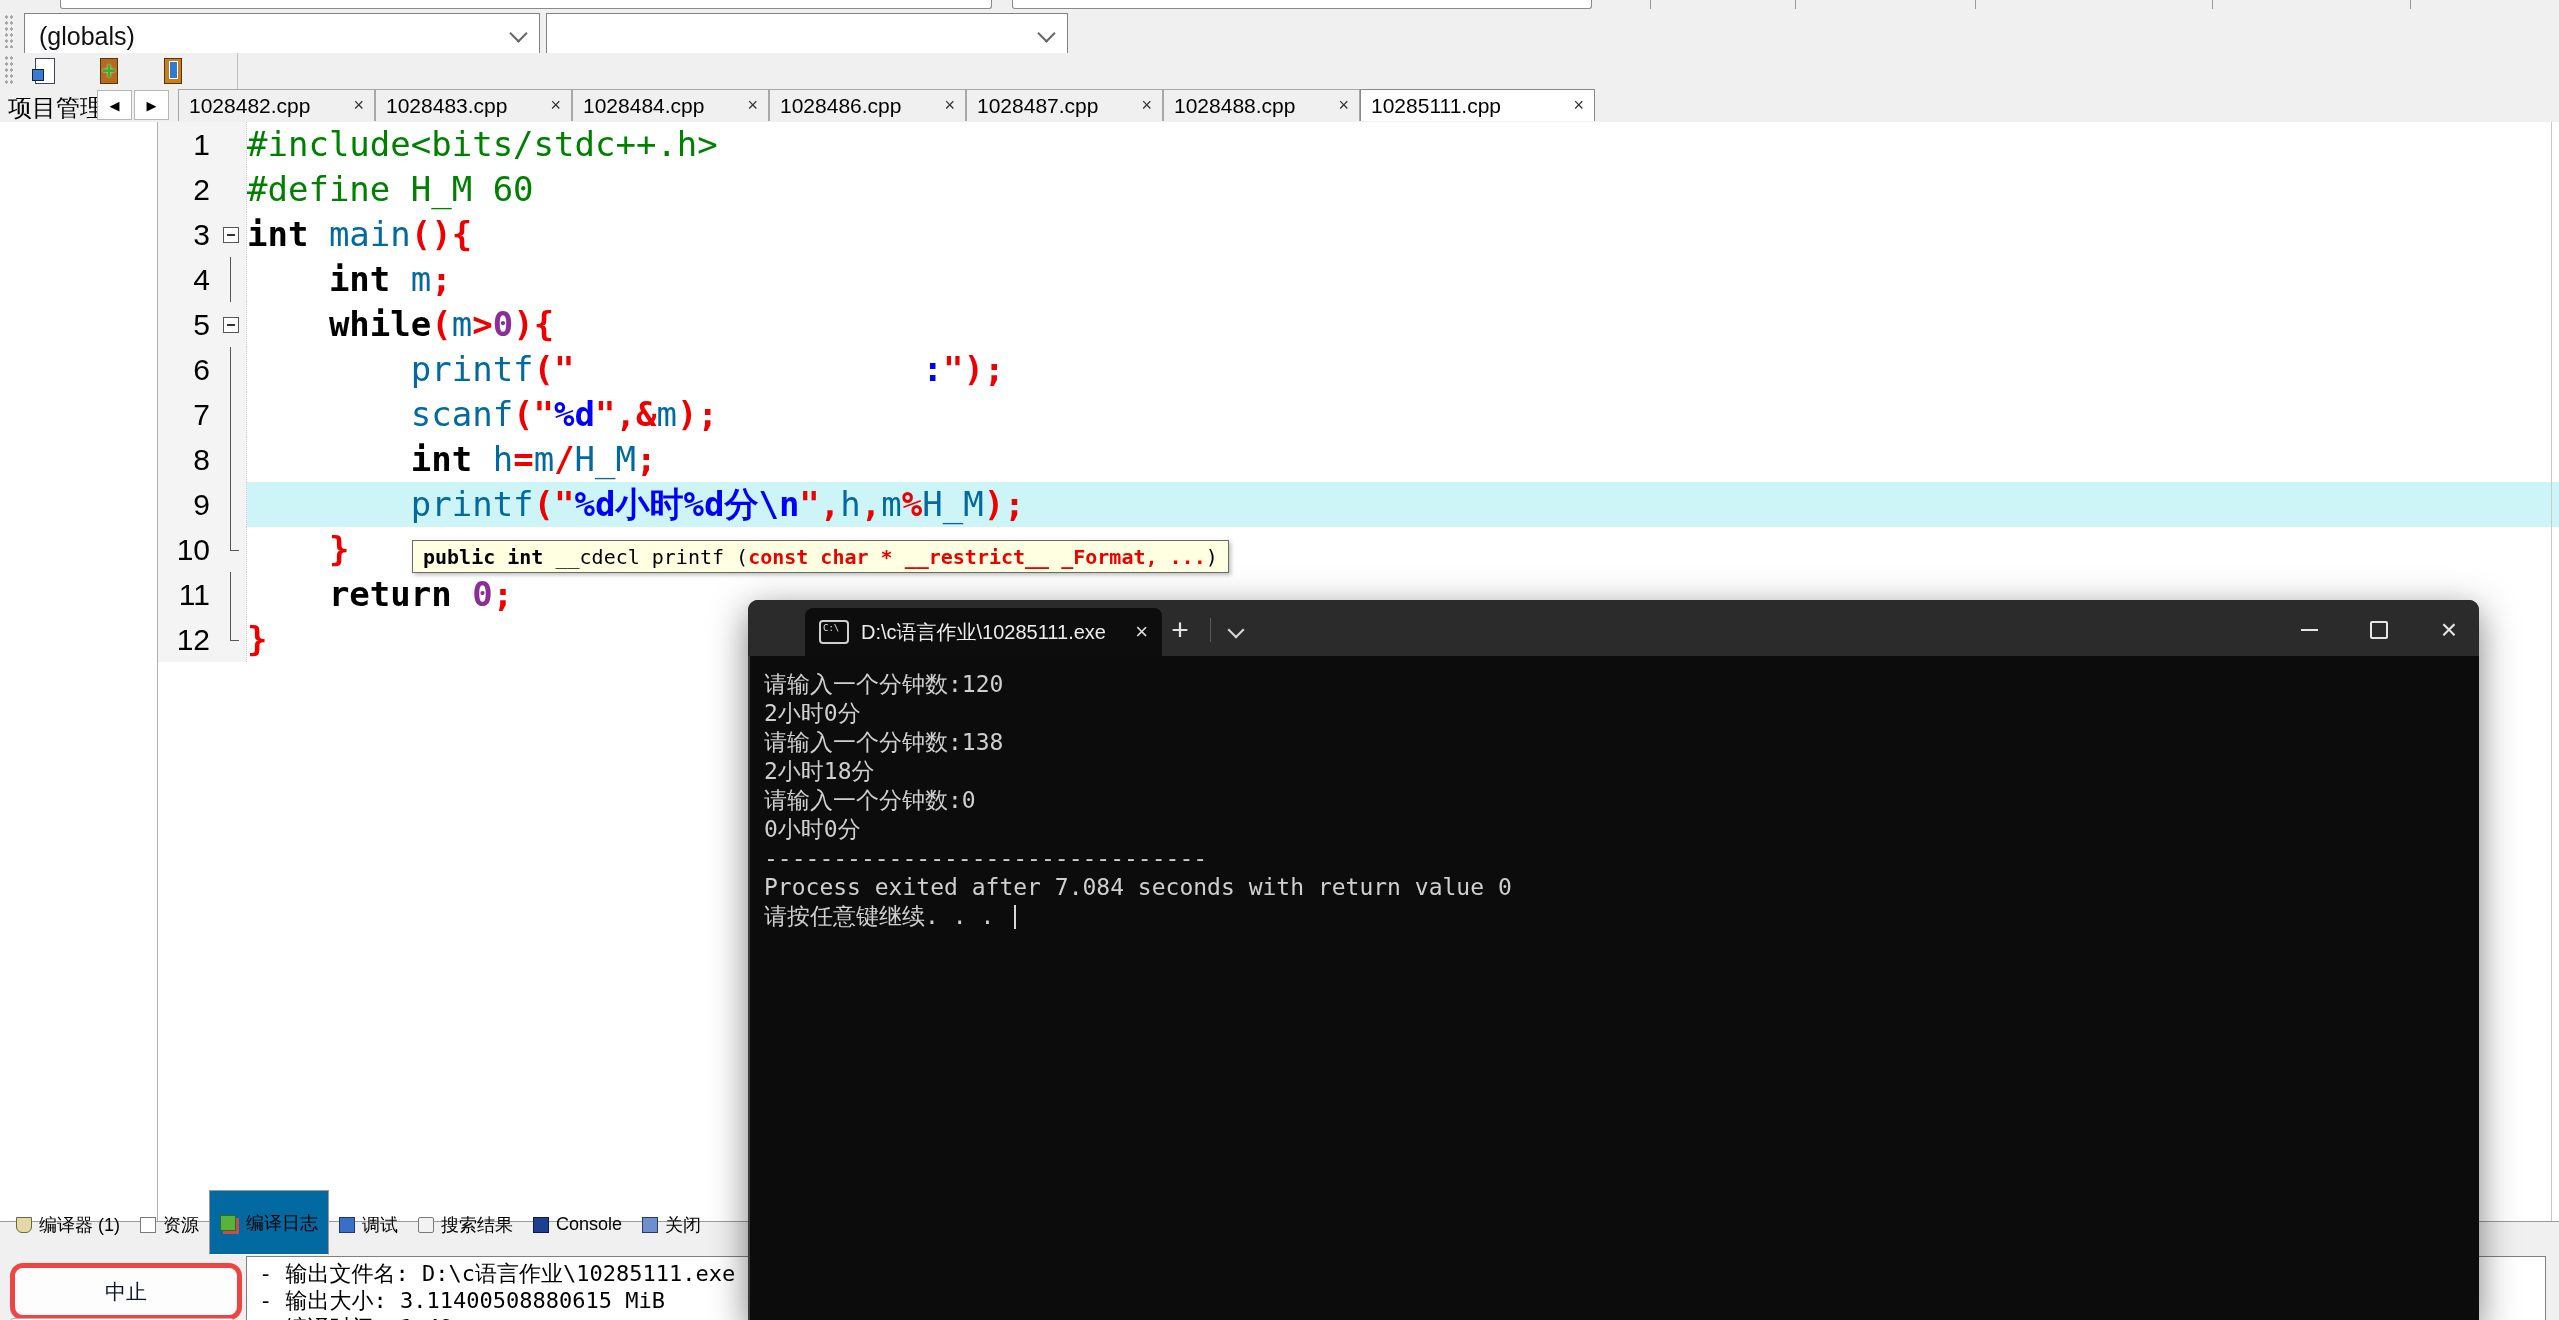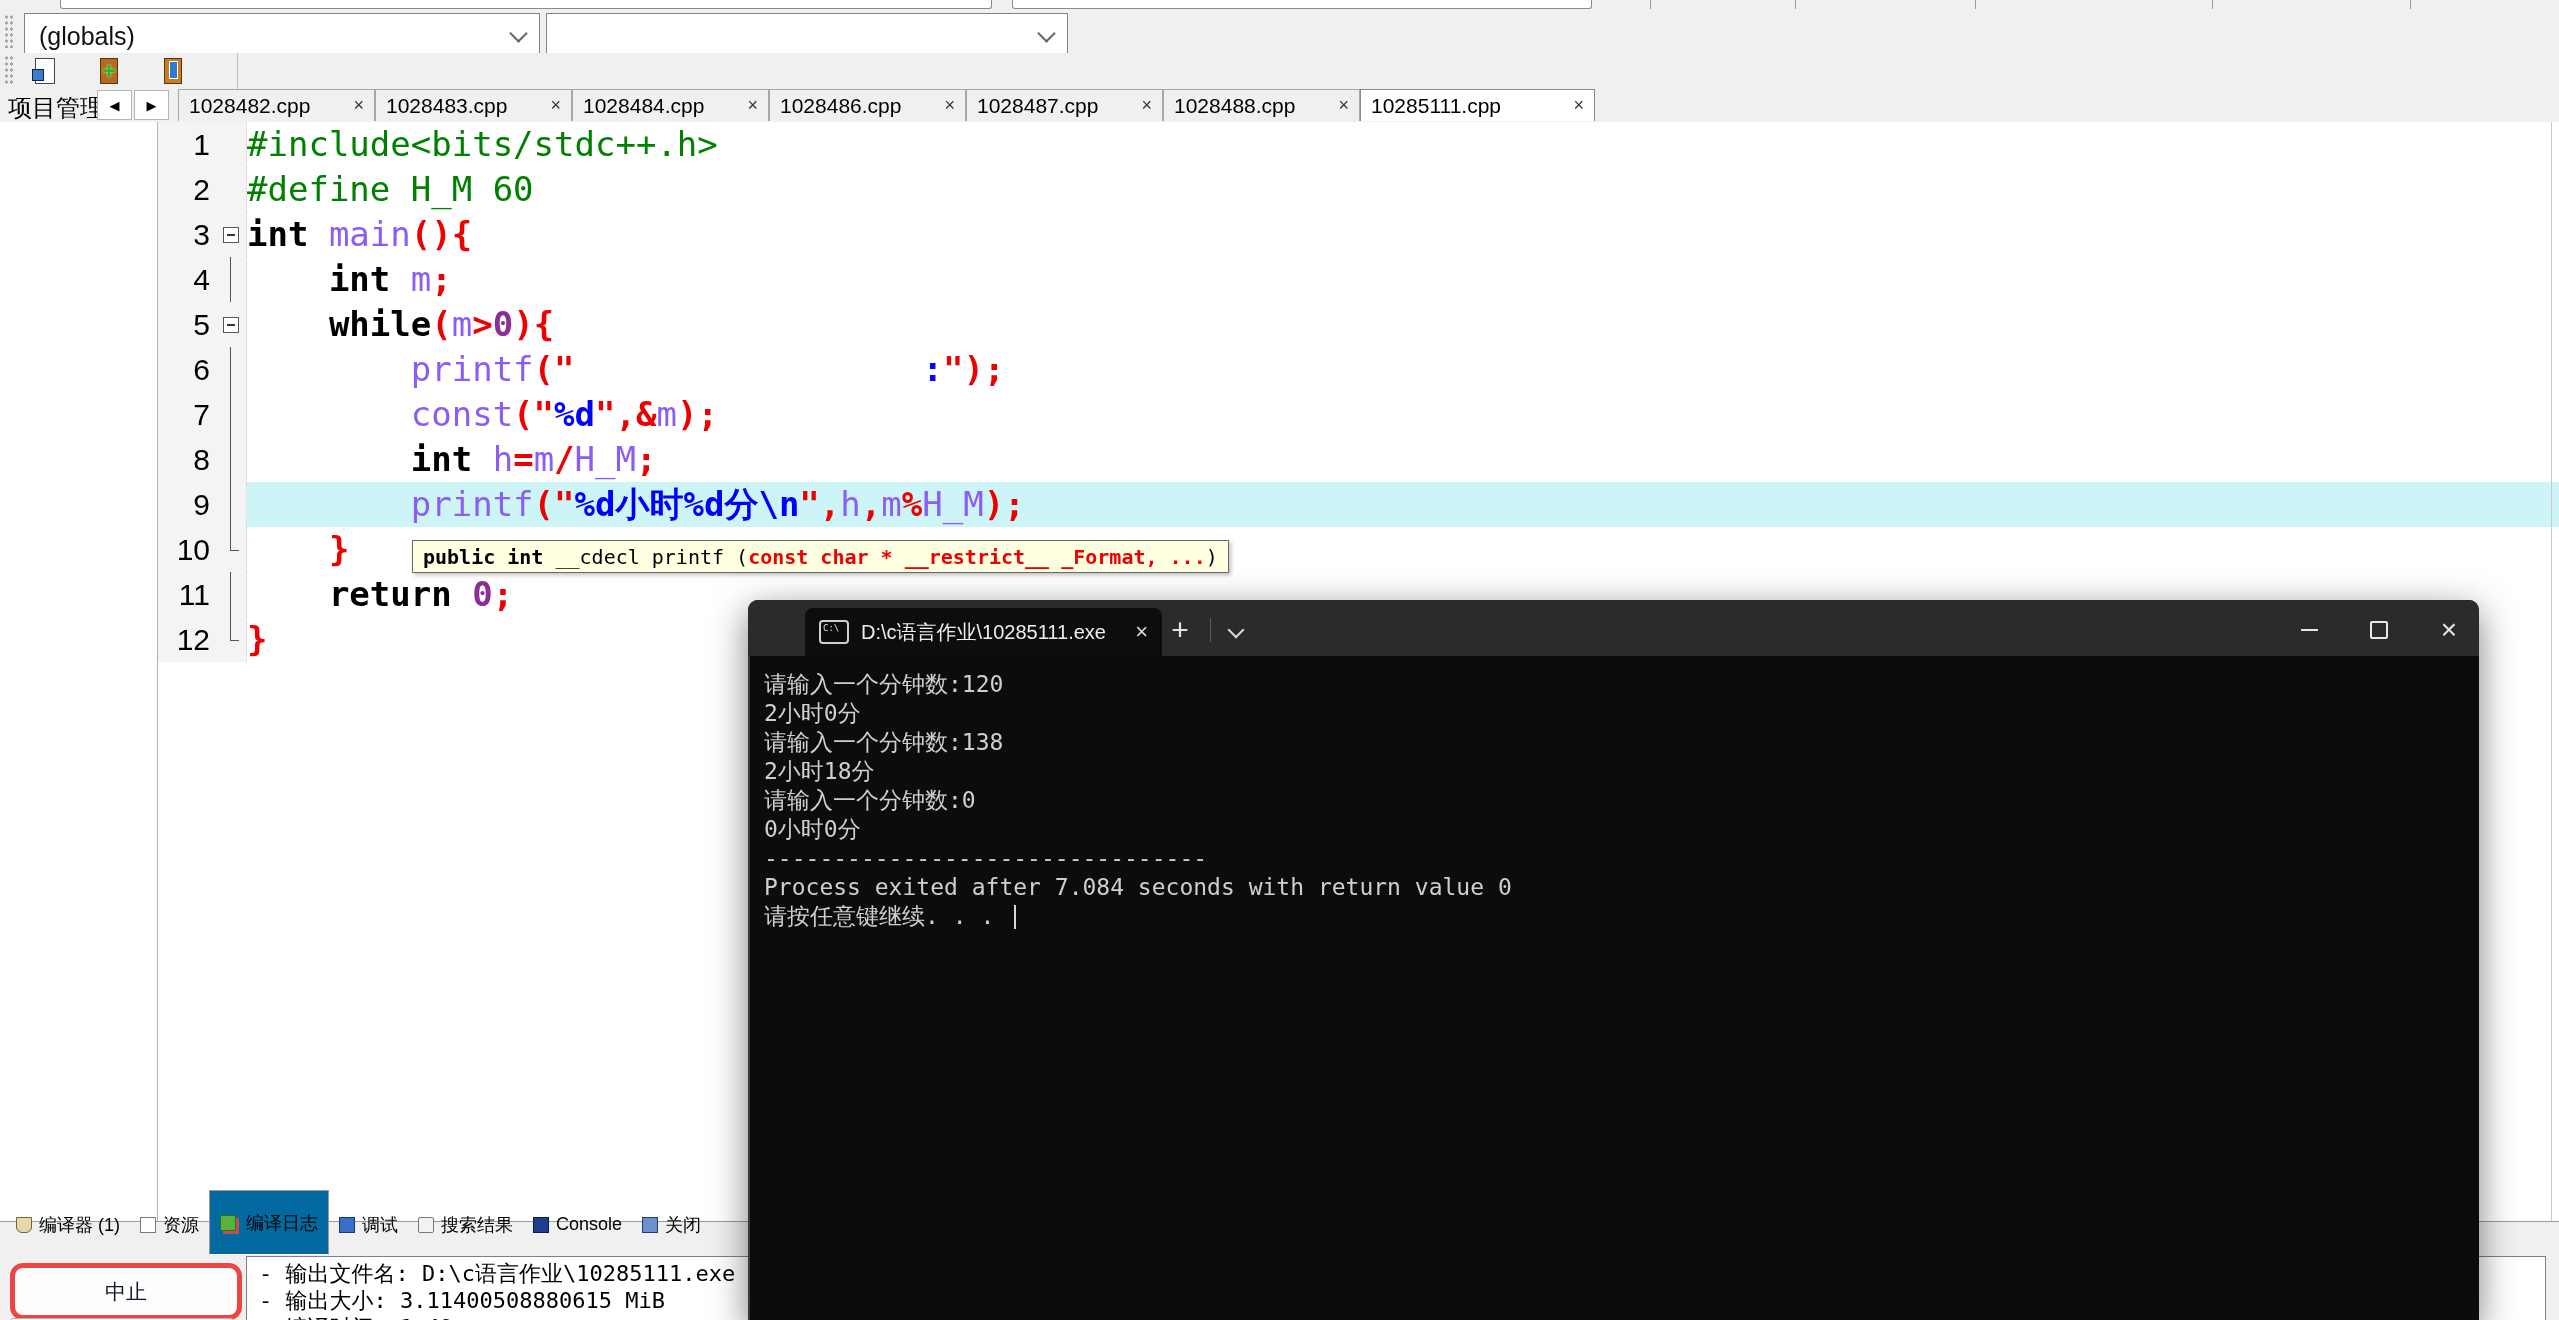--- a/index.html
+++ b/index.html
@@ -58,21 +58,21 @@
   .fold-box::before{content:"";position:absolute;left:5px;top:15px;width:14px;height:14px;background:#fff;border:1px solid #555;}
   .fold-box::after{content:"";position:absolute;left:9px;top:22px;width:8px;height:2px;background:#333;}
   .fold-mid::before{content:"";position:absolute;left:12px;top:0;width:1px;height:45px;background:#555;}
   .fold-end::before{content:"";position:absolute;left:12px;top:0;width:1px;height:24px;background:#555;}
   .fold-end::after{content:"";position:absolute;left:12px;top:23px;width:9px;height:1px;background:#555;}
   .codecell{flex:1;white-space:pre;font-family:"DejaVu Sans Mono","Liberation Mono",monospace;
             font-size:34px;line-height:45px;color:#000;}
   .codecell.hl{background:var(--line_highlight);}
   .seg-g{color:var(--preprocessor);}
   .seg-k{color:#000;font-weight:bold;}
-  .seg-p{color:#8b5cf6;}
+  .seg-p{color:#0369a1;}
   .seg-o{color:var(--operator);font-weight:bold;}
   .seg-n{color:var(--number);font-weight:bold;}
   .seg-s{color:var(--string);font-weight:bold;}
   .vscroll-line{position:absolute;left:2551px;top:122px;width:1px;height:1099px;background:#c9c9c9;}
 
   
   .tooltip{position:absolute;left:412px;top:540px;height:33px;box-sizing:border-box;background:var(--tooltip_bg);
            border:1px solid #6a6a6a;display:flex;align-items:center;padding:10px 10px;
            font-family:"DejaVu Sans Mono","Liberation Mono",monospace;font-size:20px;white-space:pre;
            box-shadow:2px 2px 4px rgba(0,0,0,.25);}
@@ -231,21 +231,21 @@
         <div class="codecell"><span class="seg-p">    </span><span class="seg-k">while</span><span class="seg-o">(</span><span class="seg-p">m</span><span class="seg-o">&gt;</span><span class="seg-n">0</span><span class="seg-o">){</span></div>
       </div>
       <div class="crow">
         <span class="ln">6</span>
         <span class="fold fold-mid"></span>
         <div class="codecell"><span class="seg-p">        printf</span><span class="seg-o">("</span><span class="seg-s">                 :</span><span class="seg-o">");</span></div>
       </div>
       <div class="crow">
         <span class="ln">7</span>
         <span class="fold fold-mid"></span>
-        <div class="codecell"><span class="seg-p">        const</span><span class="seg-o">("</span><span class="seg-s">%d</span><span class="seg-o">",&amp;</span><span class="seg-p">m</span><span class="seg-o">);</span></div>
+        <div class="codecell"><span class="seg-p">        scanf</span><span class="seg-o">("</span><span class="seg-s">%d</span><span class="seg-o">",&amp;</span><span class="seg-p">m</span><span class="seg-o">);</span></div>
       </div>
       <div class="crow">
         <span class="ln">8</span>
         <span class="fold fold-mid"></span>
         <div class="codecell"><span class="seg-p">        </span><span class="seg-k">int</span><span class="seg-p"> h</span><span class="seg-o">=</span><span class="seg-p">m</span><span class="seg-o">/</span><span class="seg-p">H_M</span><span class="seg-o">;</span></div>
       </div>
       <div class="crow">
         <span class="ln">9</span>
         <span class="fold fold-mid"></span>
         <div class="codecell hl"><span class="seg-p">        printf</span><span class="seg-o">("</span><span class="seg-s">%d小时%d分\n</span><span class="seg-o">",</span><span class="seg-p">h</span><span class="seg-o">,</span><span class="seg-p">m</span><span class="seg-o">%</span><span class="seg-p">H_M</span><span class="seg-o">);</span></div>

